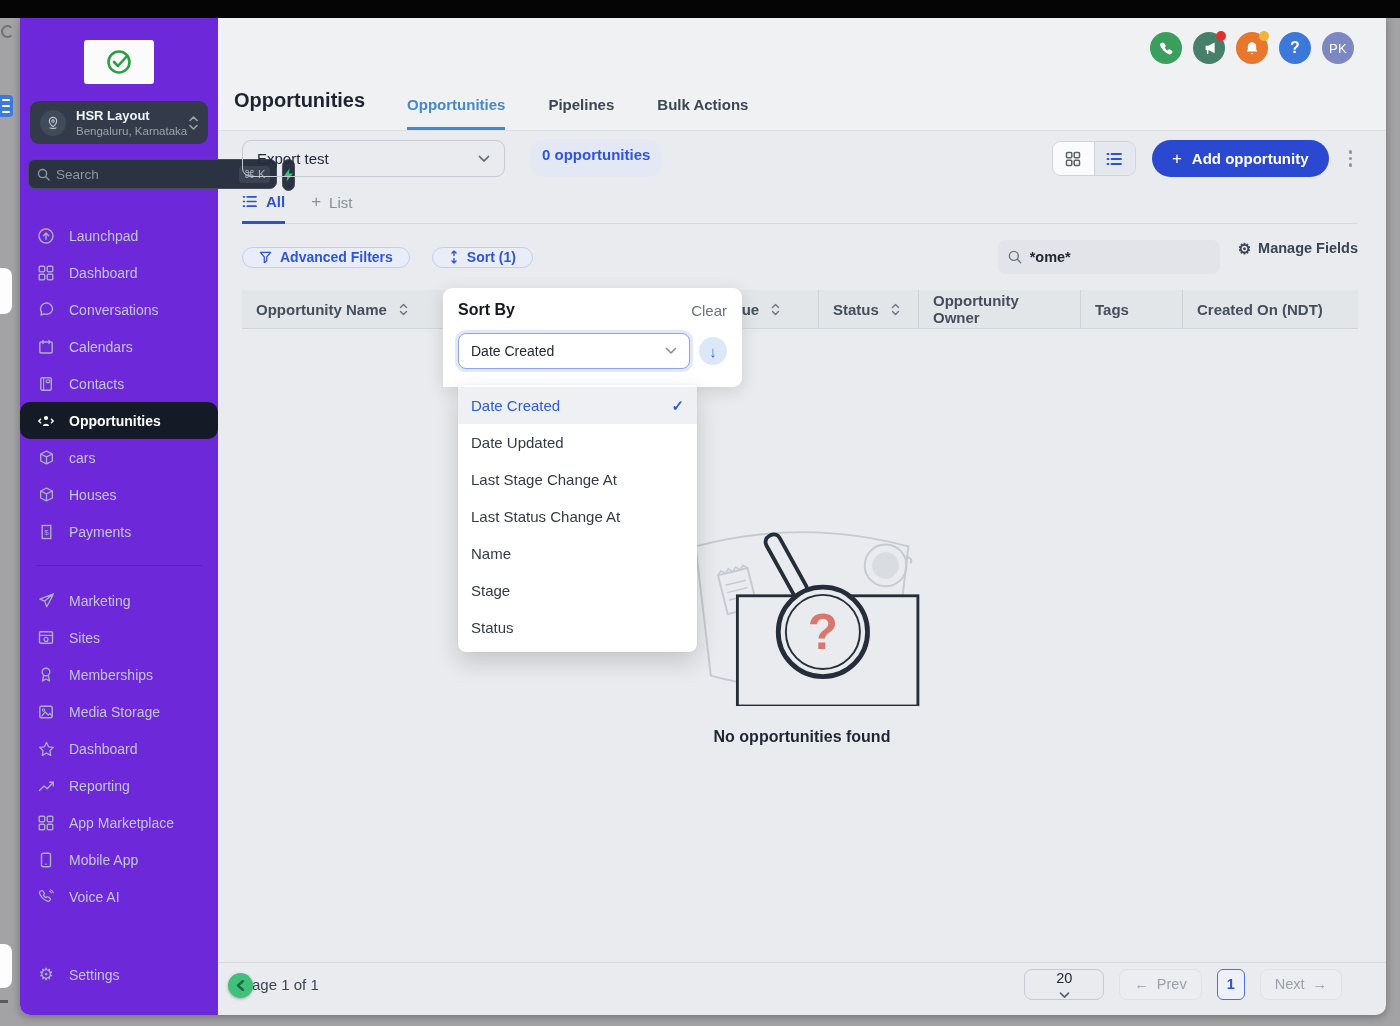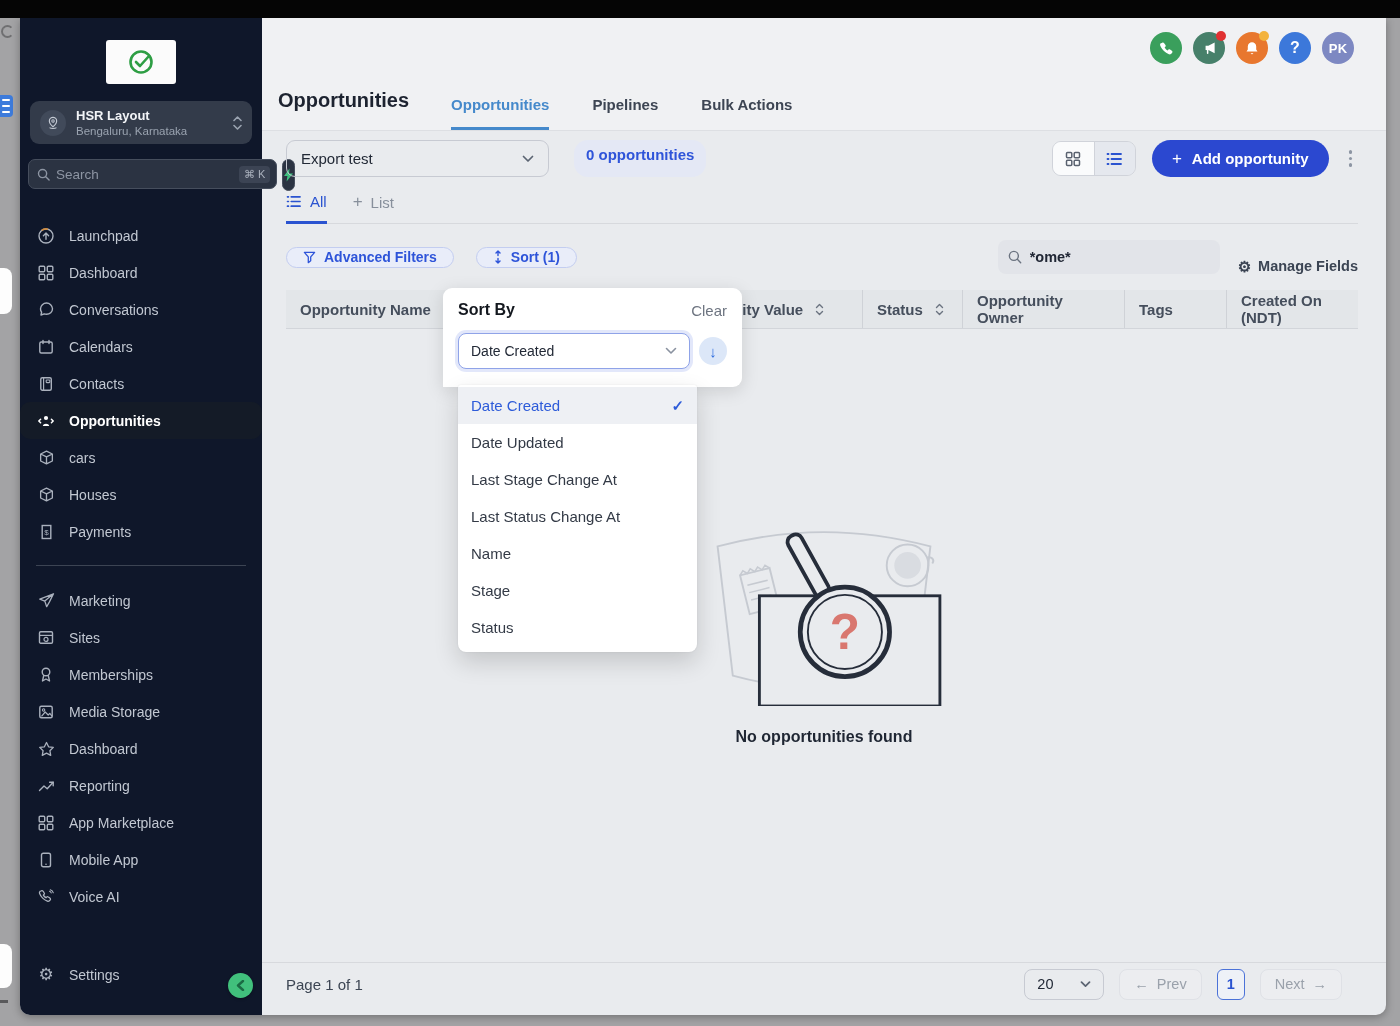--- a/index.html
+++ b/index.html
@@ -13,21 +13,21 @@
   .bg-bluedoc { position:absolute; left:0; top:95px; width:13px; height:22px; background:#3d7bdb; border-radius:0 4px 4px 0; }
   .bg-bluedoc i { display:block; height:2px; background:#fff; margin:4px 3px 0 2px; border-radius:1px; }
   .bg-pill1 { position:absolute; left:0; top:268px; width:12px; height:46px; background:#fdfdfd; border-radius:0 8px 8px 0; }
   .bg-pill2 { position:absolute; left:0; top:944px; width:12px; height:44px; background:#fdfdfd; border-radius:0 8px 8px 0; }
   .bg-dash { position:absolute; left:0; top:1000px; width:8px; height:3px; background:#59595b; }
 
   
   .app { position:absolute; top:18px; left:20px; width:1366px; height:997px; border-radius:0 0 10px 10px; overflow:hidden; display:flex; background:#e9ebee; box-shadow:0 2px 8px rgba(0,0,0,.3); }
 
   
-  .sidebar { width:242px; flex-shrink:0; background:#0f172a; color:#c9cfd8; position:relative; }
+  .sidebar { width:198px; flex-shrink:0; background:#6d28d9; color:#c9cfd8; position:relative; }
   .logo-box { width:70px; height:44px; background:#fbfbfb; margin:22px auto 0; border-radius:3px; display:flex; align-items:center; justify-content:center; }
   .loc-card { margin:17px 10px 0; background:#333b4a; border-radius:9px; height:43px; display:flex; align-items:center; padding:0 10px; gap:10px; }
   .loc-ic { width:26px; height:26px; border-radius:50%; background:#414a5a; display:flex; align-items:center; justify-content:center; flex-shrink:0; }
   .loc-txt { flex:1; min-width:0; }
   .loc-name { font-size:13px; font-weight:700; color:#f2f4f7; }
   .loc-city { font-size:11.5px; color:#9aa3b0; margin-top:2px; white-space:nowrap; }
   .loc-chev { display:flex; flex-direction:column; gap:2px; }
   .search-row { margin:15px 8px 0 8px; display:flex; gap:5px; }
   .side-search { flex:1; height:30px; background:#2b3342; border:1px solid #464e5d; border-radius:7px; display:flex; align-items:center; padding:0 6px 0 8px; gap:6px; }
   .side-search input { flex:1; min-width:0; background:transparent; border:none; outline:none; color:#cfd5de; font-size:13.5px; font-family:inherit; }
@@ -47,63 +47,63 @@
   .main { flex:1; display:flex; flex-direction:column; position:relative; min-width:0; }
   .page-header { height:113px; background:#f0f1f3; border-bottom:1px solid #dddfe3; position:relative; flex-shrink:0; }
   .ph-row { position:absolute; left:16px; bottom:0; display:flex; align-items:flex-end; }
   .page-title { font-size:20px; font-weight:700; color:#1d2330; padding-bottom:18px; }
   .htabs { display:flex; margin-left:42px; gap:43px; }
   .htab { font-size:15px; font-weight:600; color:#3d4553; padding-bottom:17px; cursor:pointer; }
   .htab.active { color:#4589cb; border-bottom:3px solid #4589cb; padding-bottom:14px; }
   .header-icons { position:absolute; top:14px; right:32px; display:flex; gap:11px; }
   .circle-icon { width:32px; height:32px; border-radius:50%; display:flex; align-items:center; justify-content:center; position:relative; cursor:pointer; }
   .badge-dot { position:absolute; width:10px; height:10px; border-radius:50%; top:-1px; right:-1px; }
-  .avatar { background:#7d88c2; color:#fff; font-size:13px; font-weight:700; letter-spacing:.3px; }
+  .avatar { background:#7d88c2; color:#fff; font-size:13px; font-weight:400; letter-spacing:.3px; }
   .help-q { color:#fff; font-size:16px; font-weight:700; }
 
   .content { flex:1; display:flex; flex-direction:column; min-height:0; }
   .controls-row { display:flex; margin:9px 28px 0 24px; }
   .view-select { width:263px; height:37px; border:1px solid #c7cad2; border-radius:9px; display:flex; align-items:center; justify-content:space-between; padding:0 14px; font-size:15px; color:#222936; cursor:pointer; }
   .opp-count { margin-left:25px; font-size:15px; font-weight:600; color:#2e54d9; background:#e4e8f5; border-radius:14px; padding:6px 12px; cursor:pointer; }
   .controls-right { margin-left:auto; display:flex; align-items:center; }
   .view-toggle { display:flex; border:1px solid #d0d3da; border-radius:9px; overflow:hidden; height:35px; }
   .vt-seg { width:41px; display:flex; align-items:center; justify-content:center; cursor:pointer; }
   .vt-grid { background:#fafbfc; }
   .vt-list { background:#e5e8ee; border-left:1px solid #d0d3da; }
   .add-btn { margin-left:16px; height:37px; background:#2b48d0; color:#fff; border:none; border-radius:19px; font-size:15px; font-weight:600; padding:0 20px; display:flex; align-items:center; gap:10px; cursor:pointer; font-family:inherit; }
   .add-plus { font-size:17px; font-weight:400; }
   .kebab { margin-left:14px; display:flex; flex-direction:column; gap:3px; padding:6px; cursor:pointer; }
   .kebab i { width:3.5px; height:3.5px; border-radius:50%; background:#8d95a3; }
 
   .list-tabs { margin:15px 28px 0 24px; border-bottom:1px solid #d7d9dd; display:flex; gap:26px; }
-  .ltab { display:flex; align-items:center; gap:8px; font-size:15px; font-weight:400; padding-bottom:11px; cursor:pointer; }
+  .ltab { display:flex; align-items:center; gap:8px; font-size:15px; font-weight:700; padding-bottom:11px; cursor:pointer; }
   .ltab.active { color:#2a53d0; border-bottom:3px solid #2a53d0; margin-bottom:-1px; }
   .ltab.ghost { color:#878f9b; font-weight:400; }
   .ltab .plus { font-size:17px; }
 
   .filter-row { margin:16px 28px 0 24px; display:flex; align-items:center; }
   .pill-btn { display:flex; align-items:center; gap:8px; height:21px; padding:0 16px; border:1px solid #c3cdf0; background:#e9edf9; border-radius:17px; color:#2e54d9; font-size:14px; font-weight:600; cursor:pointer; }
   .pill-btn + .pill-btn { margin-left:22px; }
-  .filter-right { margin-left:auto; display:flex; align-items:flex-end; }
+  .filter-right { margin-left:auto; display:flex; align-items:flex-start; }
   .tbl-search { width:222px; height:34px; background:#e2e4e9; border-radius:8px; display:flex; align-items:center; padding:0 10px; gap:8px; }
   .tbl-search input { flex:1; min-width:0; background:transparent; border:none; outline:none; font-size:14.5px; font-weight:600; color:#212735; font-family:inherit; }
   .manage-fields { margin-left:18px; display:flex; align-items:center; gap:7px; font-size:14.5px; font-weight:600; color:#3b4touch453; color:#3b4453; cursor:pointer; }
 
   .table-head { margin:16px 28px 0 24px; height:39px; background:#e3e6e9; border-bottom:1px solid #d2d5da; display:flex; align-items:center; font-size:15px; font-weight:600; color:#454e5c; }
   .th { height:100%; display:flex; align-items:center; padding:0 14px; gap:12px; cursor:pointer; }
   .th + .th { border-left:1px solid #cfd2d7; }
 
   .table-body { flex:1; display:flex; align-items:center; justify-content:center; }
   .empty-state { display:flex; flex-direction:column; align-items:center; margin-top:-30px; }
   .empty-msg { margin-top:22px; font-size:16px; font-weight:700; color:#1f2633; }
 
   .footer { height:43px; border-top:1px solid #d7d9dd; margin-bottom:10px; display:flex; align-items:center; padding:0 44px 0 24px; flex-shrink:0; }
   .page-info { font-size:15px; color:#3c4553; }
   .footer-right { margin-left:auto; display:flex; align-items:center; gap:15px; }
-  .size-select { width:80px; height:31px; border:1px solid #c7cad2; border-radius:8px; display:flex; align-items:center; justify-content:space-between; padding:0 12px; font-size:14.5px; color:#222936; cursor:pointer; }
+  .size-select { width:80px; height:31px; border:1px solid #c7cad2; border-radius:8px; display:flex; align-items:center; justify-content:space-between; padding:0 12px; font-size:14.5px; color:#222936; cursor:pointer;flex-direction:column; }
   .pg-btn { height:31px; display:flex; align-items:center; gap:8px; padding:0 14px; border:1px solid #dfe1e6; background:#ecedf0; border-radius:8px; font-size:14.5px; color:#9aa1ab; cursor:default; }
   .pg-num { width:28px; height:31px; border:1px solid #4b72d8; border-radius:6px; display:flex; align-items:center; justify-content:center; font-size:14.5px; font-weight:600; color:#2a53d0; background:#eef1f7; }
 
   
   .sort-popup { position:absolute; left:443px; top:288px; width:299px; height:99px; background:#fff; border-radius:9px 9px 9px 0; box-shadow:0 4px 18px rgba(0,0,0,.13); z-index:40; padding:13px 15px 0; }
   .sp-head { display:flex; align-items:center; justify-content:space-between; }
   .sp-title { font-size:16px; font-weight:700; color:#14181f; }
   .sp-clear { font-size:15px; color:#6d7480; cursor:pointer; }
   .sp-row { margin-top:14px; display:flex; align-items:center; gap:9px; }
   .sp-select { flex:1; height:36px; background:#fff; border:1px solid #8fa3e8; box-shadow:0 0 0 3px rgba(72,104,222,.16); border-radius:8px; display:flex; align-items:center; justify-content:space-between; padding:0 12px; font-size:14px; color:#222936; cursor:pointer; }

